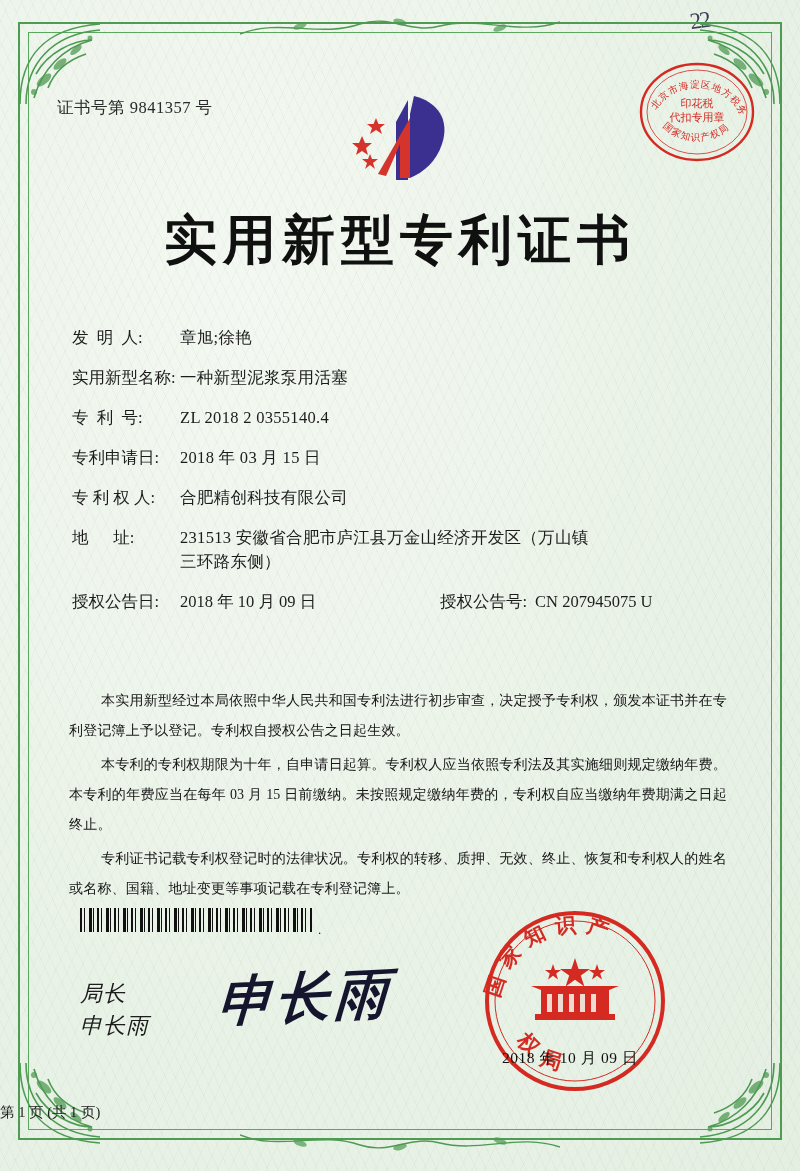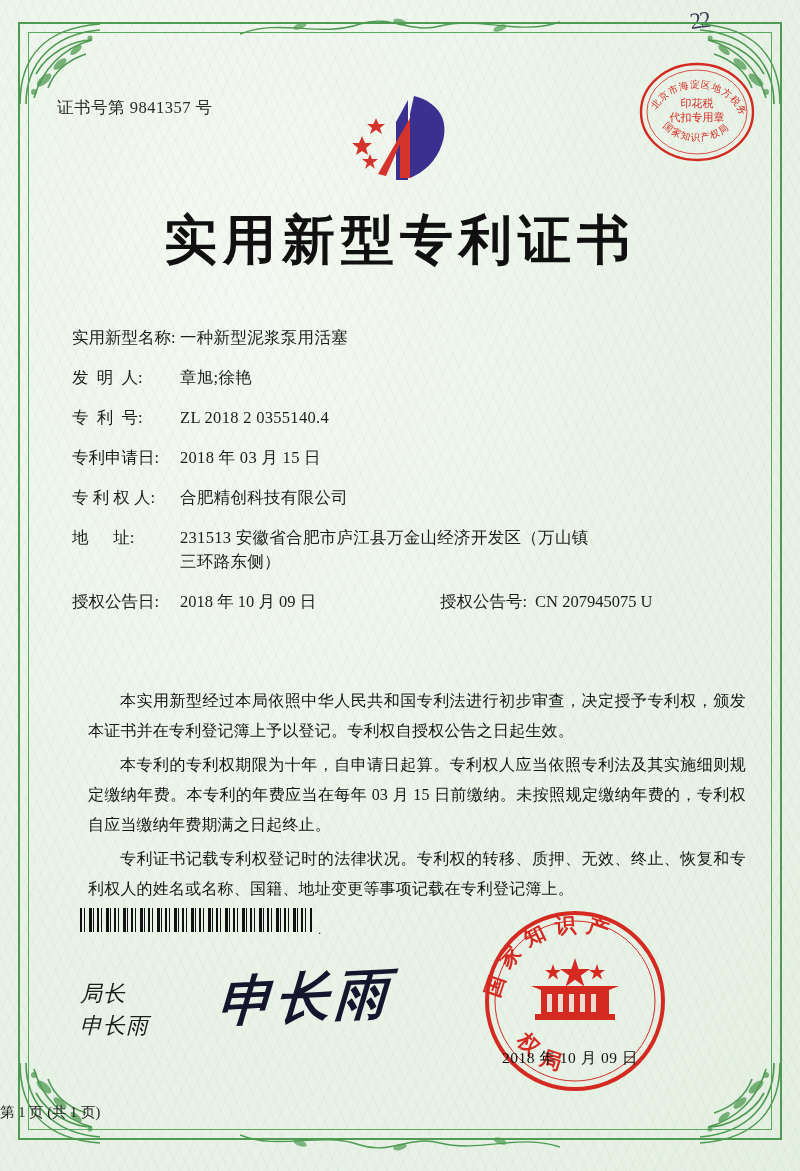--- a/index.html
+++ b/index.html
@@ -157,24 +157,24 @@
     align-items: flex-end;
     margin-top: 2px;
   }
   .pub-left-label { width: 108px; flex: 0 0 108px; white-space: pre; }
   .pub-left-value { width: 230px; flex: 0 0 230px; }
   .pub-right-label { flex: 0 0 auto; white-space: pre; margin-left: 30px; }
   .pub-right-value { margin-left: 8px; }
 
   .paragraphs {
     position: absolute;
-    left: 88px;
+    left: 69px;
     top: 686px;
     width: 658px;
-    font-size: 16px;
+    font-size: 14px;
     line-height: 30px;
     color: #161616;
     text-align: justify;
   }
   .paragraphs p {
     margin: 0 0 4px 0;
     text-indent: 32px;
     letter-spacing: 0.2px;
   }
 
@@ -384,26 +384,26 @@
       <text font-size="9.5" fill="#d42a22" font-family="'Liberation Serif', serif" letter-spacing="1">
         <textPath href="#arcBot" startOffset="14%">国家知识产权局</textPath>
       </text>
     </svg>
   </div>
 
   <div class="title">实用新型专利证书</div>
 
   <div class="fields">
     <div class="field-row">
+      <div class="field-label">发  明  人:</div>
+      <div class="field-value">章旭;徐艳</div>
+    </div>
+    <div class="field-row">
       <div class="field-label">实用新型名称:</div>
       <div class="field-value">一种新型泥浆泵用活塞</div>
-    </div>
-    <div class="field-row">
-      <div class="field-label">发  明  人:</div>
-      <div class="field-value">章旭;徐艳</div>
     </div>
     <div class="field-row">
       <div class="field-label">专  利  号:</div>
       <div class="field-value">ZL 2018 2 0355140.4</div>
     </div>
     <div class="field-row">
       <div class="field-label">专利申请日:</div>
       <div class="field-value">2018 年 03 月 15 日</div>
     </div>
     <div class="field-row">

